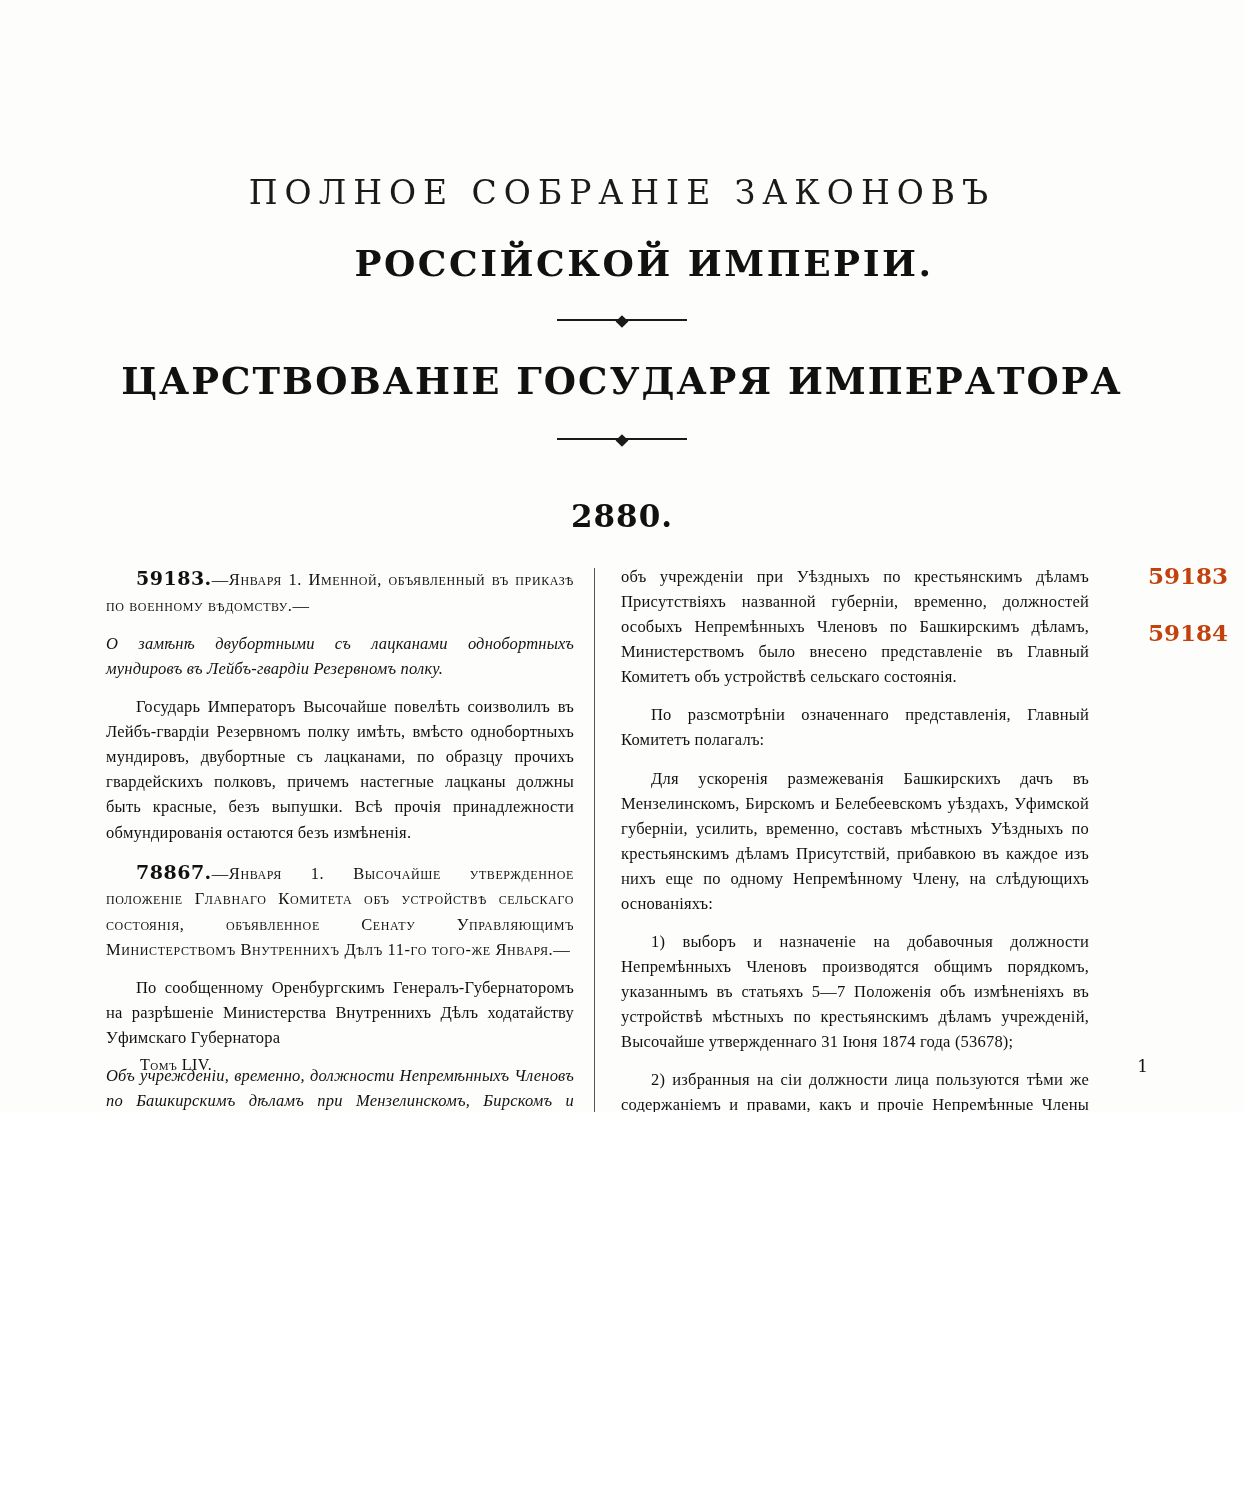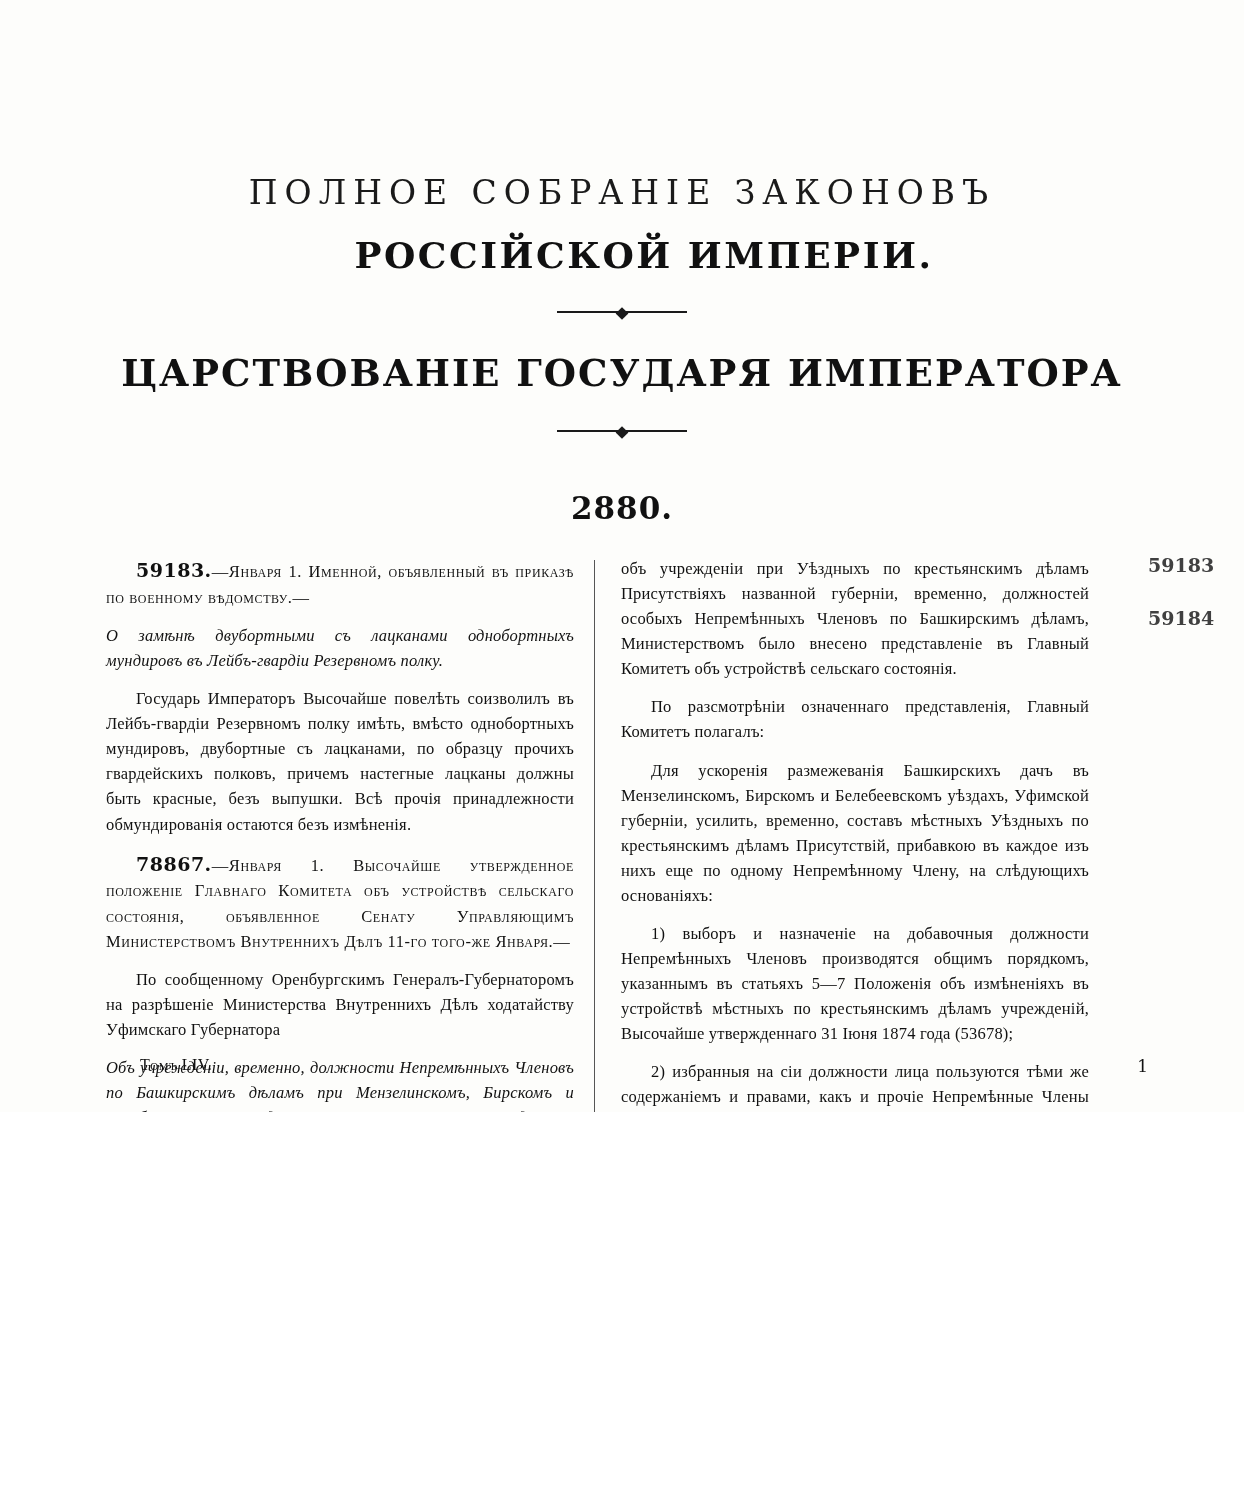--- a/index.html
+++ b/index.html
@@ -28,21 +28,21 @@
     letter-spacing: 7px;
     font-weight: 400;
     color: #1a1a1a;
     line-height: 1;
   }
   .title-line2 {
     font-family: "DejaVu Serif", serif;
     font-size: 36px;
     font-weight: 700;
     letter-spacing: 2.5px;
-    margin-top: 28px;
+    margin-top: 36px;
     line-height: 1;
     padding-left: 44px;
   }
   .rule-orn {
     width: 130px;
     height: 0;
     margin: 38px auto 0 auto;
     border-top: 2px solid #1a1a1a;
     position: relative;
   }
@@ -137,23 +137,23 @@
   .margin-nums {
     position: absolute;
     right: 4px;
     top: 0;
     width: 92px;
     text-align: left;
   }
   .margin-num {
     font-family: "DejaVu Serif", serif;
     font-weight: 700;
-    font-size: 19px;
+    font-size: 23px;
     line-height: 1.0;
-    color: #404040;
+    color: #c2410c;
   }
   .margin-num + .margin-num { margin-top: 34px; }
 
   
   .footer {
     position: absolute;
     left: 0;
     right: 0;
     bottom: 36px;
     padding: 0 96px 0 140px;

